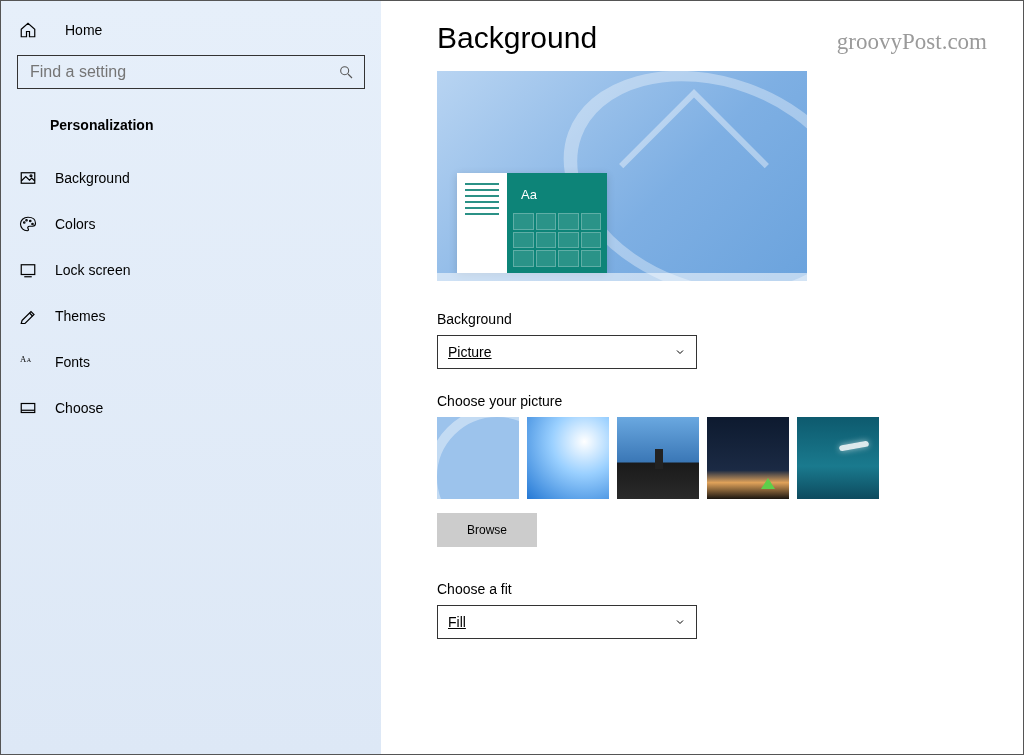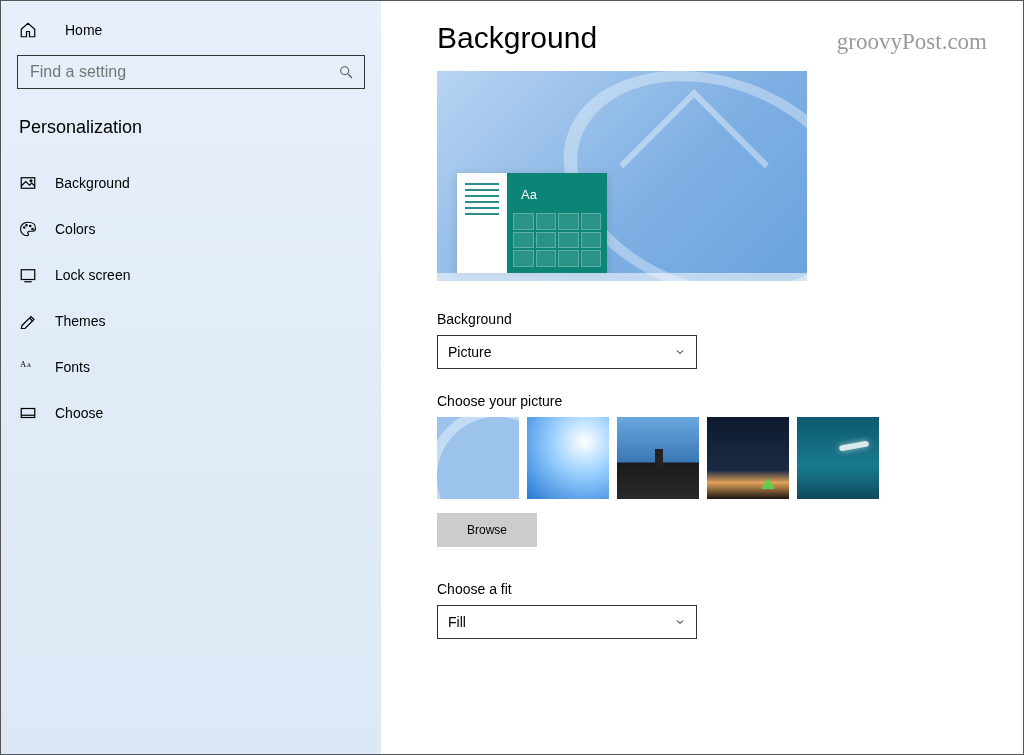--- a/index.html
+++ b/index.html
@@ -40,23 +40,24 @@
 }
 .search-box input {
   flex: 1;
   border: none;
   background: transparent;
   font-size: 16px;
   color: #666;
   outline: none;
 }
 .category-label {
-  font-weight: 400;
-  font-size: 18px;
+  font-weight: 700;
+  font-size: 14px;
   padding: 10px 6px 22px 6px;
+  margin-left: 31px;
 }
 .nav-item {
   display: flex;
   align-items: center;
   gap: 18px;
   padding: 14px 6px;
   cursor: pointer;
 }
 .nav-item .icon { width: 18px; height: 18px; flex: 0 0 18px; }
 .nav-item span { font-size: 14px; }
@@ -144,20 +145,21 @@
 .dropdown {
   width: 260px;
   height: 34px;
   border: 1px solid #333;
   display: flex;
   align-items: center;
   padding: 0 10px;
   justify-content: space-between;
   margin-bottom: 24px;
   background: #fff;
+  text-decoration: underline;
 }
 .dropdown.wide { width: 260px; }
 .chev { width: 12px; height: 12px; }
 
 .thumbs {
   display: flex;
   gap: 8px;
   margin-bottom: 14px;
 }
 .thumb {

